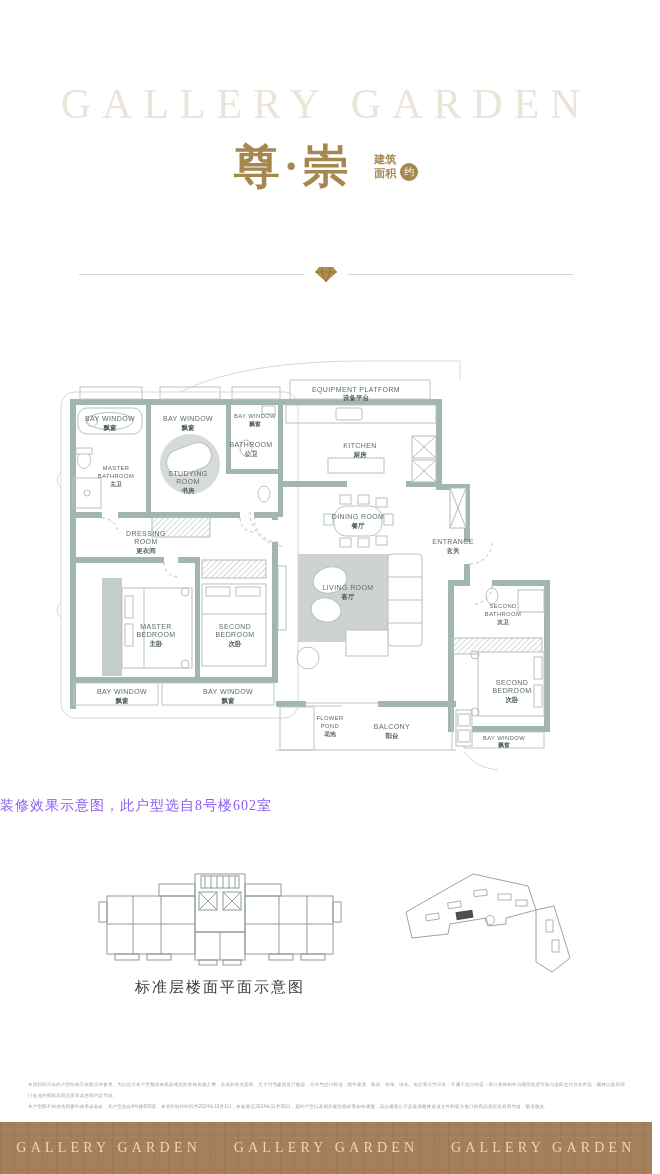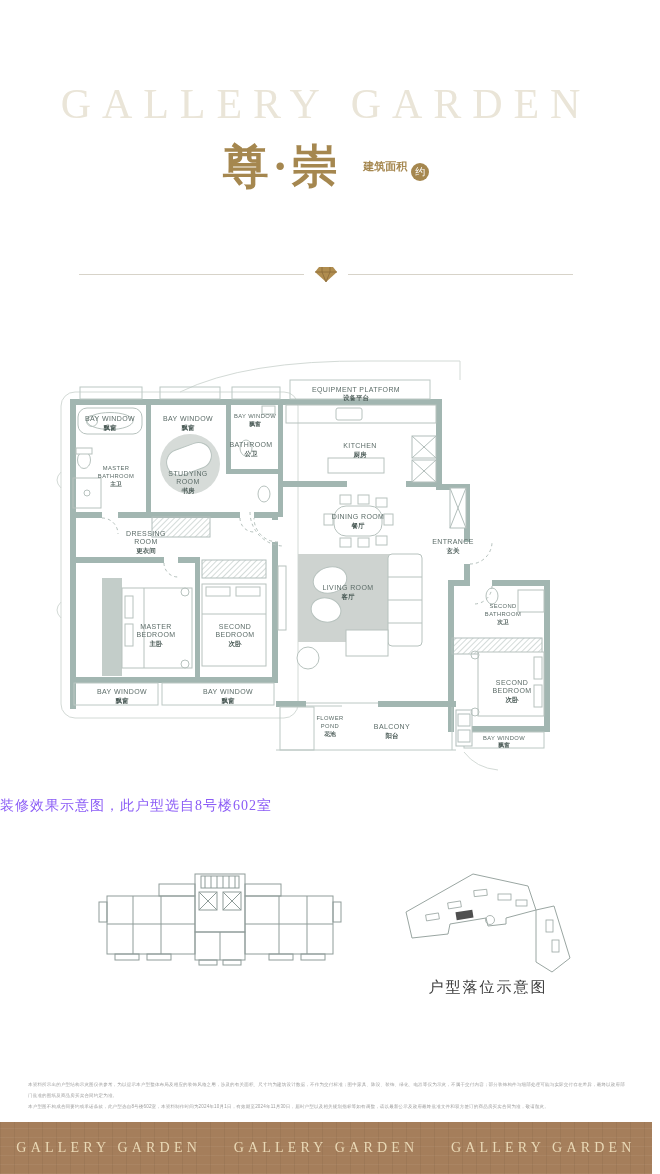--- a/index.html
+++ b/index.html
@@ -7,21 +7,21 @@
         font-family:"Liberation Sans",sans-serif;}
   
   .brand-watermark{position:absolute;top:80px;left:0;width:100%;text-align:center;
     font-family:"Liberation Serif",serif;font-size:42px;letter-spacing:0.26em;
     color:#eae5d8;white-space:nowrap;}
   .title-row{position:absolute;top:136px;left:0;width:100%;display:flex;
     justify-content:center;align-items:center;gap:22px;}
   .title-cn{font-family:"Liberation Serif",serif;font-weight:bold;font-size:46px;
     color:#a5874f;letter-spacing:0.08em;}
   .area-group{display:flex;align-items:center;gap:7px;}
-  .area-label{display:flex;flex-direction:row;font-size:11px;line-height:1.25;
+  .area-label{display:flex;flex-direction:column;font-size:11px;line-height:1.25;
     color:#a5874f;font-weight:bold;font-family:"Liberation Serif",serif;}
   .approx-circle{width:18px;height:18px;border-radius:50%;background:#a5874f;color:#fff;
     font-size:10px;display:flex;align-items:center;justify-content:center;
     margin-left:-3px;margin-top:10px;}
   .area-value{font-family:"Liberation Serif",serif;font-size:56px;color:#9a7a4b;
     line-height:1;}
   .area-value sup{font-size:26px;vertical-align:18px;margin-left:2px;}
   .subtitle{position:absolute;top:204px;left:0;width:100%;text-align:center;
     font-family:"Liberation Serif",serif;font-weight:600;font-size:27px;
     color:#7d7166;letter-spacing:0.35em;text-indent:0.35em;}
@@ -304,39 +304,39 @@
         <rect x="52" y="88" width="24" height="6"></rect>
       <rect x="150" y="30" width="88" height="58"></rect>
       <rect x="238" y="36" width="8" height="20"></rect>
       <path d="M184,30 V88 M212,30 V88 M150,58 H238"></path>
       <rect x="174" y="88" width="24" height="6"></rect>
         <rect x="206" y="88" width="24" height="6"></rect>
       <rect x="64" y="18" width="36" height="12"></rect>
         <rect x="150" y="18" width="36" height="12"></rect>
     </g>
   </svg>
+  <div class="diagram-caption caption-left">标准层楼面平面示意图</div>
 
   <svg class="diagram-right" width="180" height="112" viewBox="0 0 180 112">
     <g stroke="#9aa6a2" fill="#ffffff" stroke-width="1">
       <polygon points="8,50 75,12 130,24 138,48 108,56 108,62 90,64 88,56 52,62 50,72 14,76"></polygon>
       <polygon points="138,48 156,44 172,96 154,110 138,100"></polygon>
     </g>
     <g stroke="#9aa6a2" fill="none" stroke-width="0.8">
       <rect x="28" y="52" width="13" height="6" transform="rotate(-9 34 55)"></rect>
       <rect x="50" y="40" width="13" height="6" transform="rotate(-9 56 43)"></rect>
       <rect x="76" y="28" width="13" height="6" transform="rotate(-6 82 31)"></rect>
       <rect x="100" y="32" width="13" height="6"></rect>
       <rect x="118" y="38" width="11" height="6"></rect>
       <rect x="148" y="58" width="7" height="12"></rect>
       <rect x="154" y="78" width="7" height="12"></rect>
       <circle cx="92" cy="58" r="4.5"></circle>
     </g>
     <rect x="58" y="49" width="17" height="8" fill="#4f4f4f" transform="rotate(-9 66 53)"></rect>
   </svg>
-  <div class="diagram-caption caption-right">户型落位示意图</div>
 
   <div class="disclaimer">
     <div>本资料所示出的户型结构示意图仅供参考，为以提示本户型整体布局及相应的装饰风格之用，涉及的有关面积、尺寸均为建筑设计数据，不作为交付标准；图中家具、陈设、装饰、绿化、电器等仅为示意，不属于交付内容；部分装饰构件与细部处理可能与实际交付存在差异，最终以政府部门批准的图纸及商品房买卖合同约定为准。</div>
     <div>本户型图不构成合同要约或承诺条款，此户型选自8号楼602室，本资料制作时间为2024年10月1日，有效期至2024年11月30日，届时户型以及相关规划指标等如有调整，请以最新公示及政府最终批准文件和双方签订的商品房买卖合同为准，敬请留意。</div>
   </div>
 
   <div class="footer">
     <span class="footer-brand">GALLERY GARDEN</span>
     <span class="footer-brand">GALLERY GARDEN</span>
     <span class="footer-brand">GALLERY GARDEN</span>

